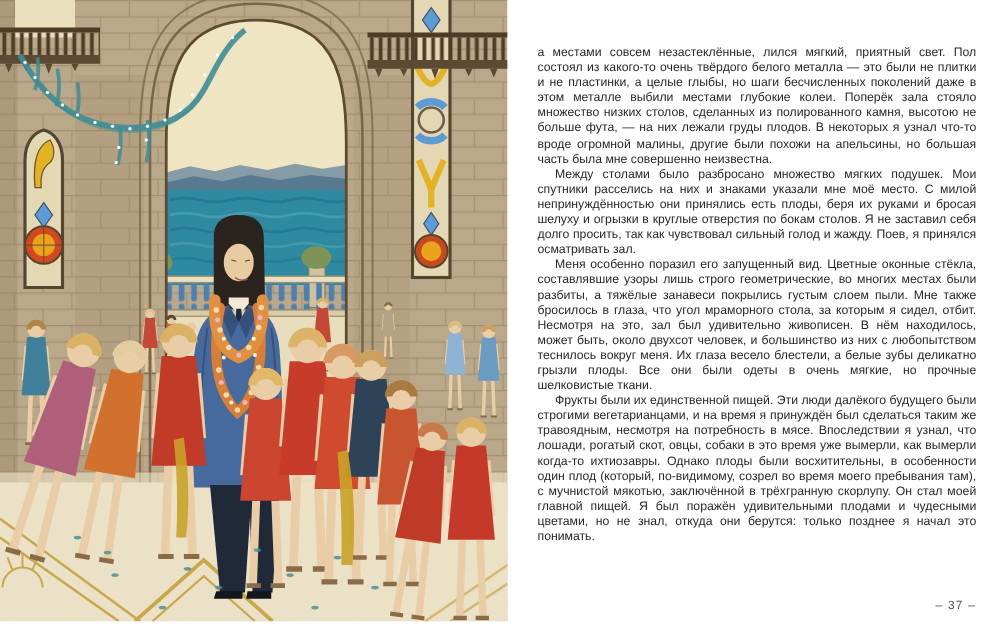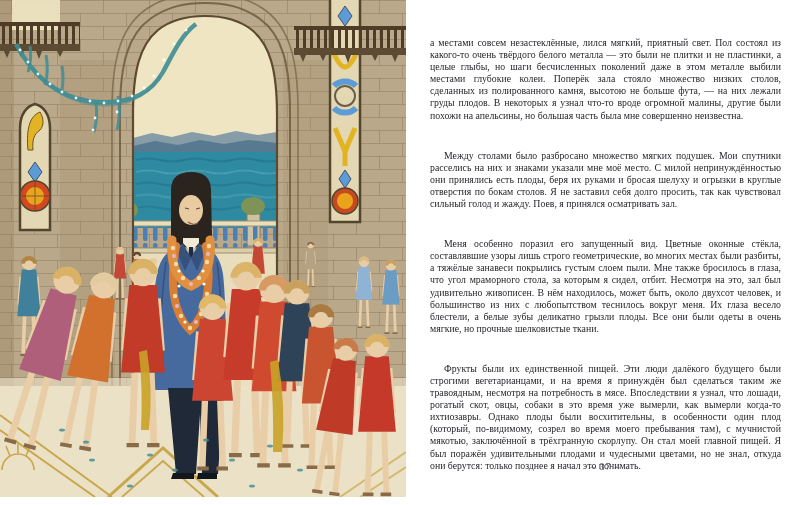--- a/index.html
+++ b/index.html
@@ -1,24 +1,24 @@
 <!DOCTYPE html>
 <html lang="ru"><head>
 <meta charset="utf-8">
 <style>
   html,body{margin:0;padding:0;background:#ffffff;}
   #stage{position:relative;width:800px;height:505px;background:#ffffff;overflow:hidden;
-         font-family:Liberation Serif, serif;}
+         font-family:Liberation Sans, sans-serif;}
   figure{margin:0;}
   #illo{position:absolute;left:0;top:0;width:406px;height:497px;}
   .text-col{position:absolute;left:430px;top:37px;width:351px;
             font-size:9.8px;line-height:12.1px;color:#27262b;text-align:justify;}
   .text-col p{margin:0;}
-  .text-col p.ind{text-indent:14px;margin-top:28px;}
-  .page-num{position:absolute;left:430px;top:461px;width:351px;text-align:center;
+  .text-col p.ind{text-indent:14px;}
+  .page-num{position:absolute;left:430px;top:479px;width:351px;text-align:right;
             font-size:9.6px;color:#4f4d58;letter-spacing:1px;}
 </style>
 </head>
 <body>
 
 <div id="stage">
 
   <figure>
     <svg id="illo" viewBox="0 0 406 497" xmlns="http://www.w3.org/2000/svg">
       <defs>

